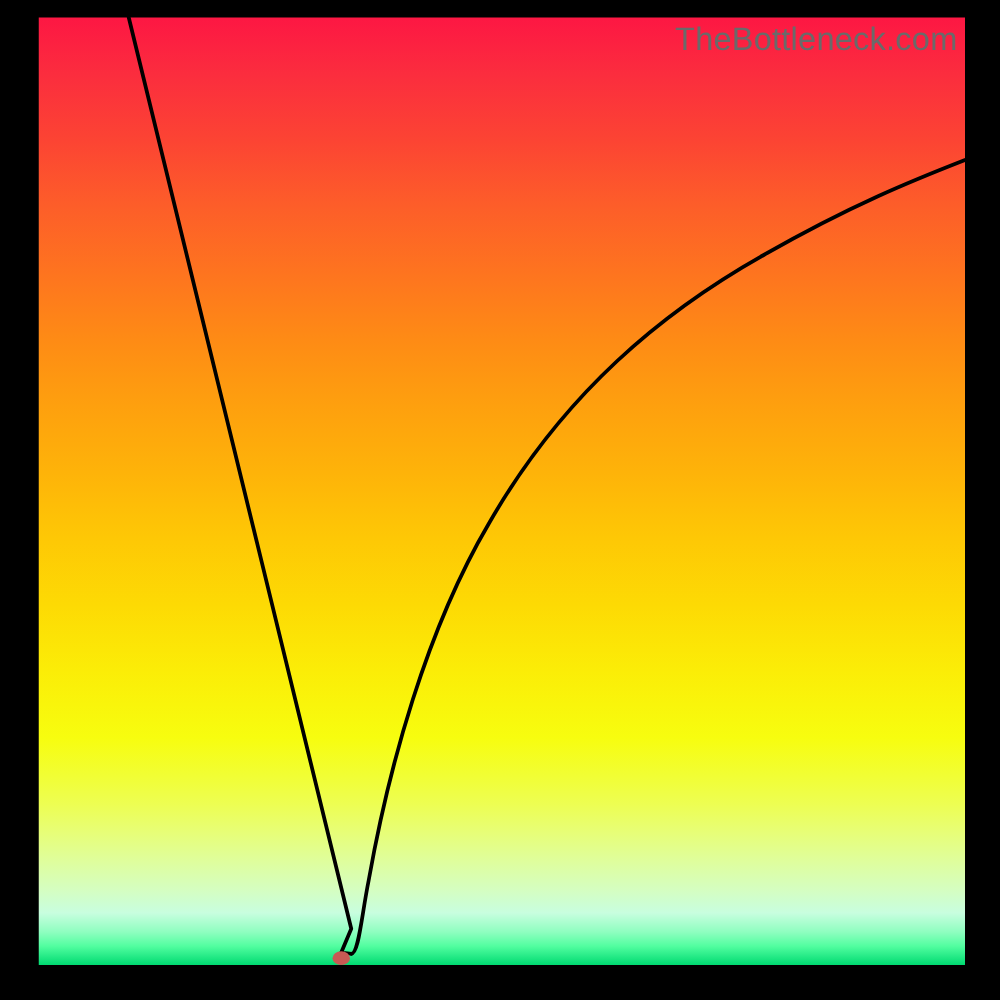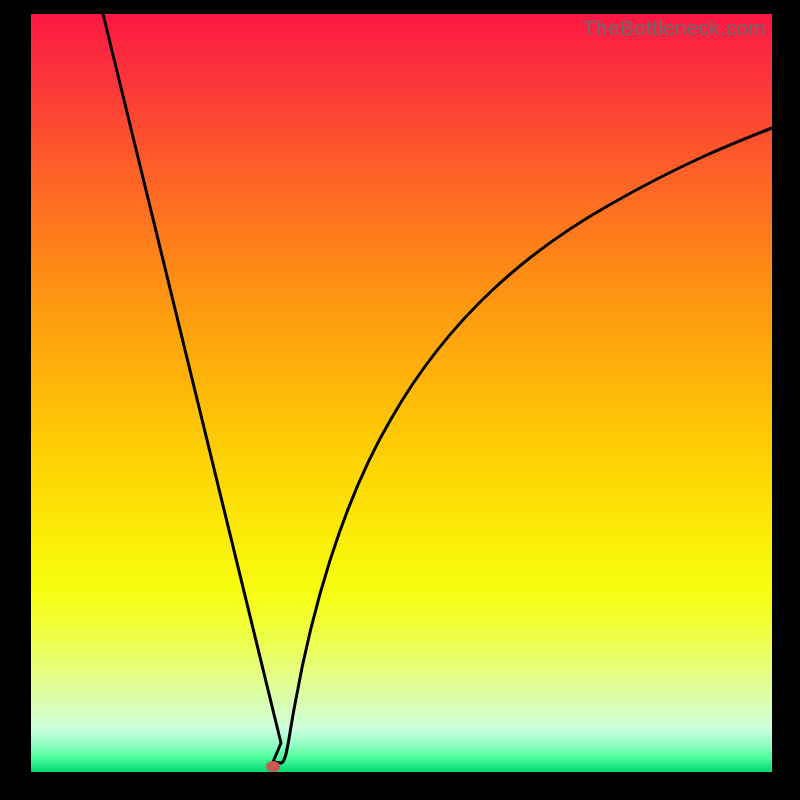--- a/index.html
+++ b/index.html
@@ -38,21 +38,21 @@
       #8ffec0 96.5%,
       #52fea0 98%,
       #00da71 100%
     );
   }
   .watermark {
     position: absolute;
     top: 16px;
     right: 34px;
     font-family: Arial, Helvetica, sans-serif;
-    font-size: 21px;
+    font-size: 26px;
     font-weight: 500;
     color: #6a6a6a;
     letter-spacing: 0.2px;
   }
   svg.curve {
     position: absolute;
     left: 31px;
     top: 14px;
     width: 741px;
     height: 758px;

